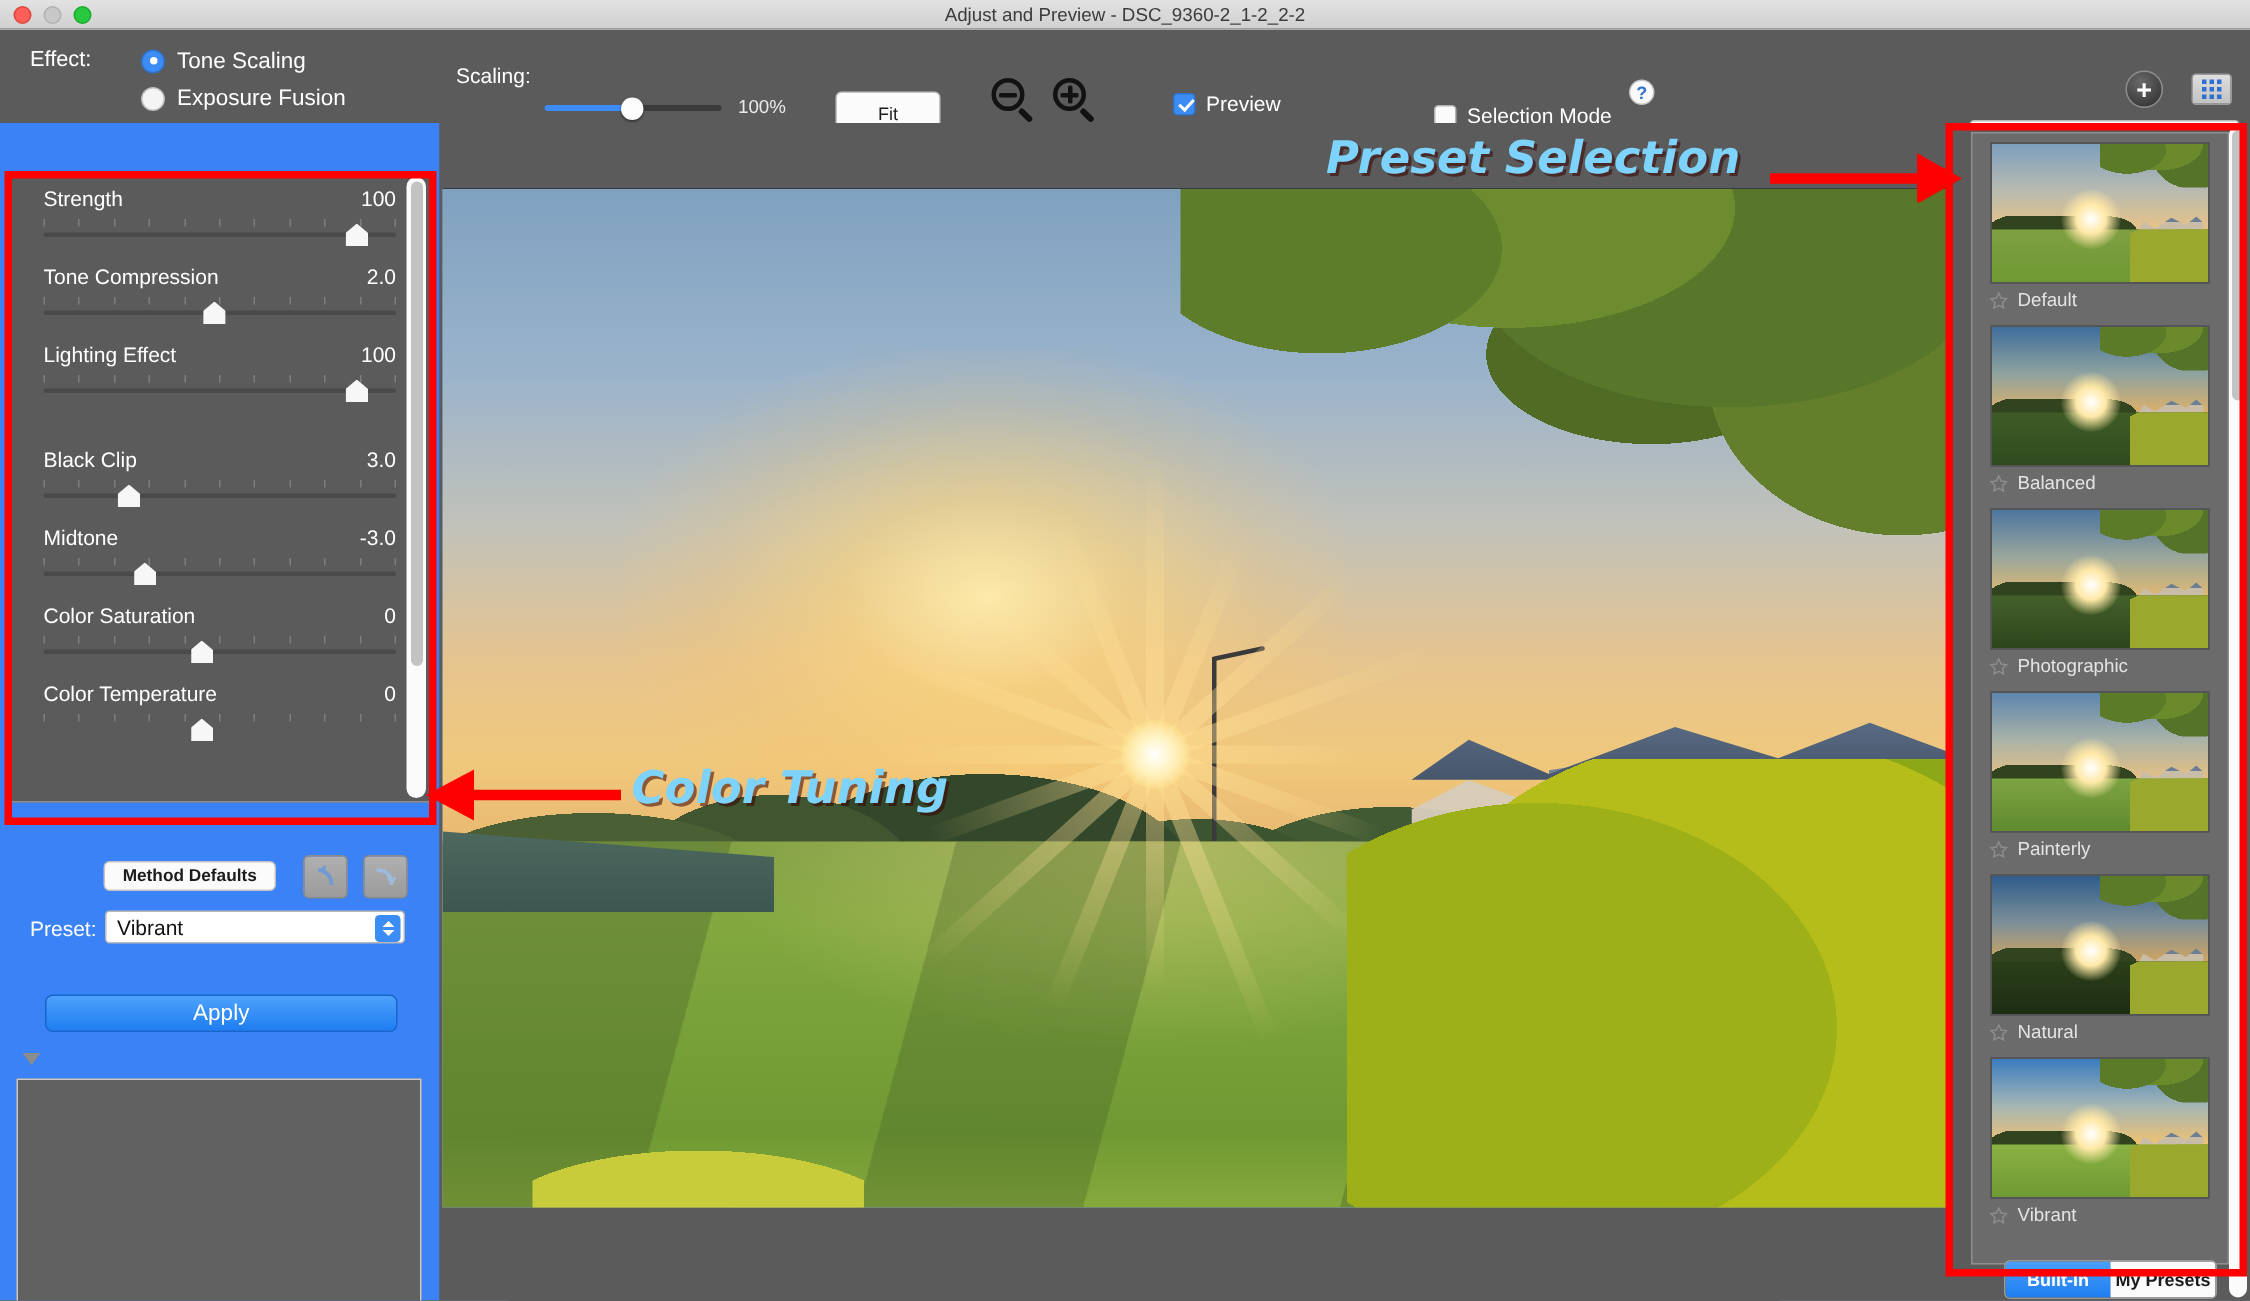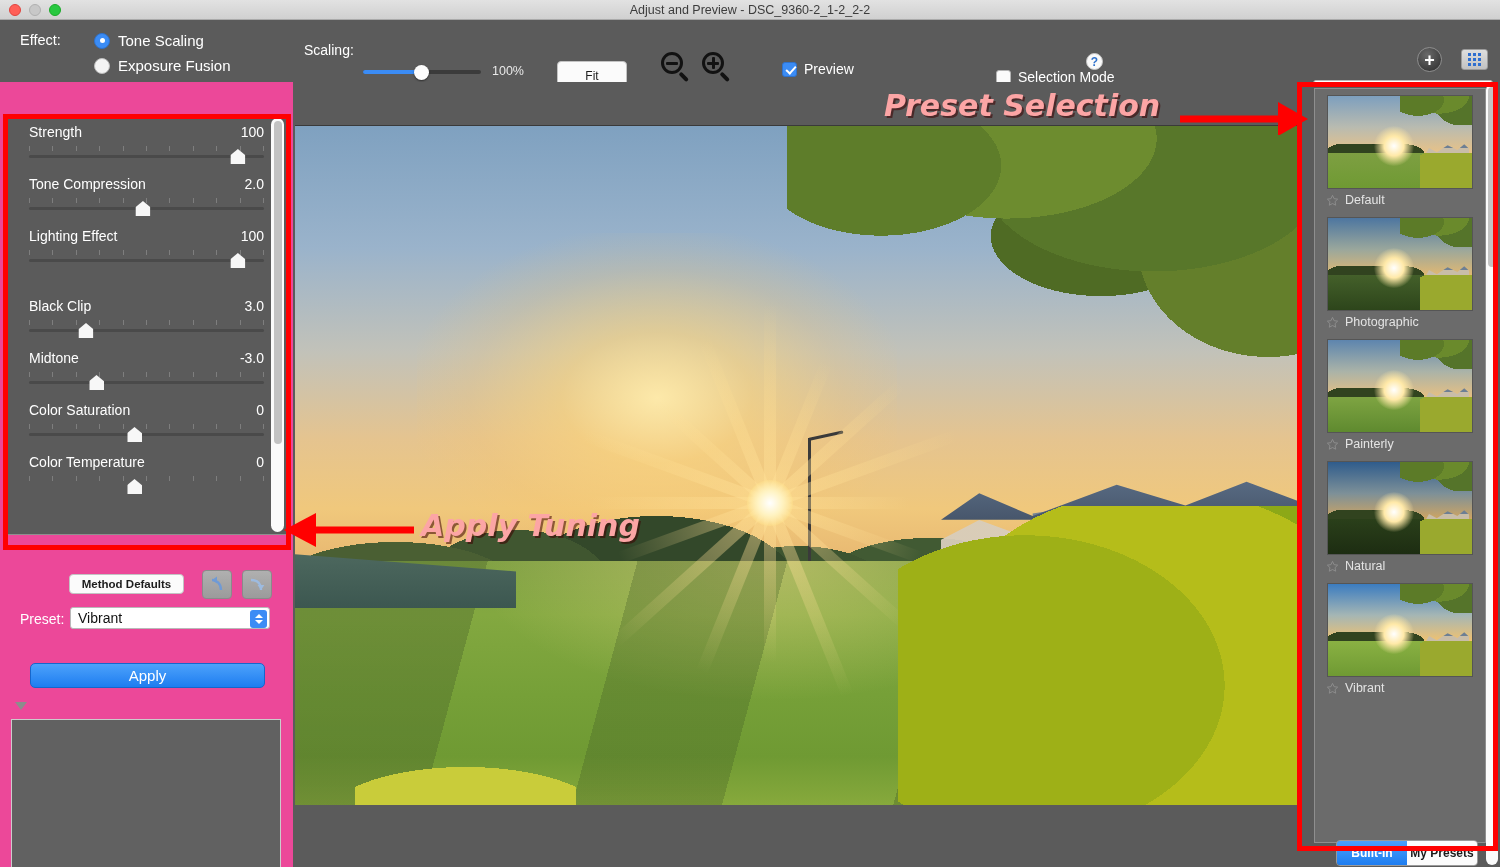--- a/index.html
+++ b/index.html
@@ -115,21 +115,21 @@
     position: absolute; left: 6px; top: 10.5px;
     width: 12px; height: 3px; background: #121212; border-radius: 1px;
   }
   .mag .vbar {
     position: absolute; left: 10.5px; top: 6px;
     width: 3px; height: 12px; background: #121212; border-radius: 1px;
   }
 
   .chk-row { position: absolute; display: flex; align-items: center; gap: 7px; }
   .chk-row.preview { left: 782px; top: 41px; }
-  .chk-row.selmode { left: 956px; top: 49px; margin-left: 40px; }
+  .chk-row.selmode { left: 956px; top: 49px; }
   .cbox {
     width: 15px; height: 15px; border-radius: 3px;
     background: #fbfbfb; border: 1px solid #b4b4b4;
   }
   .cbox.on {
     background: #3b8cf5; border-color: #2f72cc;
     position: relative;
   }
   .cbox.on::after {
     content: ""; position: absolute; left: 4.5px; top: 1.5px;
@@ -167,21 +167,21 @@
     width: 180px; height: 21px;
     background: #fff; border: 1px solid #b9b9b9; border-radius: 3px;
     display: flex; align-items: center; padding-left: 7px;
     font-size: 13.5px; color: #111;
   }
 
   
   .leftpanel {
     position: absolute; left: 0; top: 82px;
     width: 293px; height: 785px;
-    background: #ec4899;
+    background: #3b82f6;
   }
   .slider-scroll {
     position: absolute; left: 6px; top: 33px;
     width: 281px; height: 420px;
     background: #5b5b5b;
     border: 1px solid #8f8f8f;
     overflow: hidden;
   }
   .slider-inner { position: relative; padding: 8px 22px 0 16px; }
   .srow { position: relative; margin-bottom: 9px; height: 43px; }
@@ -452,21 +452,21 @@
 
   
   .annot-box {
     position: absolute; border: 5px solid #ff0000; pointer-events: none;
   }
   .ann-left  { left: 3px;    top: 114px; width: 288px; height: 436px; }
   .ann-right { left: 1297px; top: 82px;  width: 201px; height: 769px; }
 
   .annot-text {
     position: absolute;
-    color: #fca5a5; font-weight: bold;
+    color: #7dd3fc; font-weight: bold;
     font-family: "DejaVu Sans", sans-serif;
     text-shadow: 2px 2px 0 rgba(60,0,0,.55);
     font-style: italic;
     white-space: nowrap;
   }
   .ann-preset-text { left: 884px; top: 88px; font-size: 30px; }
   .ann-fine-text   { left: 421px; top: 508px; font-size: 30px; }
 
   .ann-arrow { position: absolute; pointer-events: none; }
 </style>
@@ -782,20 +782,37 @@
           </div>
           <div class="pcaption">
             <svg class="star" viewBox="0 0 24 24">
               <path d="M12 2.5l2.9 6.1 6.6.9-4.8 4.6 1.2 6.6L12 17.6 6.1 20.7l1.2-6.6L2.5 9.5l6.6-.9z" fill="none" stroke="#8d8d8d" stroke-width="1.8"></path>
             </svg>
             <span class="pname">Default</span>
           </div>
         </div>
         <div class="pitem">
           <div class="pthumb">
+            <div class="ts-sky" style="background:linear-gradient(to bottom,#3f6d9c,#8fa39f 55%,#dcb06a 100%)"></div>
+            <div class="ts-trees"></div>
+            <div class="ts-house"></div>
+            <div class="ts-ground" style="background:linear-gradient(to bottom,#3f5c26,#2f4a1e)"></div>
+            <div class="ts-sun"></div>
+            <div class="ts-bush"></div>
+            <div class="ts-canopy"></div>
+          </div>
+          <div class="pcaption">
+            <svg class="star" viewBox="0 0 24 24">
+              <path d="M12 2.5l2.9 6.1 6.6.9-4.8 4.6 1.2 6.6L12 17.6 6.1 20.7l1.2-6.6L2.5 9.5l6.6-.9z" fill="none" stroke="#8d8d8d" stroke-width="1.8"></path>
+            </svg>
+            <span class="pname">Balanced</span>
+          </div>
+        </div>
+        <div class="pitem">
+          <div class="pthumb">
             <div class="ts-sky" style="background:linear-gradient(to bottom,#4d76a0,#9aa79c 55%,#e0b873 100%)"></div>
             <div class="ts-trees"></div>
             <div class="ts-house"></div>
             <div class="ts-ground" style="background:linear-gradient(to bottom,#44602a,#2d451b)"></div>
             <div class="ts-sun"></div>
             <div class="ts-bush"></div>
             <div class="ts-canopy"></div>
           </div>
           <div class="pcaption">
             <svg class="star" viewBox="0 0 24 24">
@@ -863,21 +880,21 @@
 
   <div class="tabs" id="preset-tabs">
       <div class="tab active">Built-In</div>
       <div class="tab inactive">My Presets</div>
     </div>
 
   <div class="annot-box ann-left"></div>
   <div class="annot-box ann-right"></div>
 
   <div class="annot-text ann-preset-text">Preset Selection</div>
-  <div class="annot-text ann-fine-text">Apply Tuning</div>
+  <div class="annot-text ann-fine-text">Color Tuning</div>
 
   <svg class="ann-arrow" style="left:1180px; top:95px;" width="130" height="40">
     <line x1="0" y1="24" x2="108" y2="24" stroke="#ff0000" stroke-width="7"></line>
     <polygon points="128,24 98,7 98,41" fill="#ff0000"></polygon>
   </svg>
 
   <svg class="ann-arrow" style="left:282px; top:508px;" width="135" height="40">
     <line x1="28" y1="22" x2="132" y2="22" stroke="#ff0000" stroke-width="7"></line>
     <polygon points="2,22 34,5 34,39" fill="#ff0000"></polygon>
   </svg>

